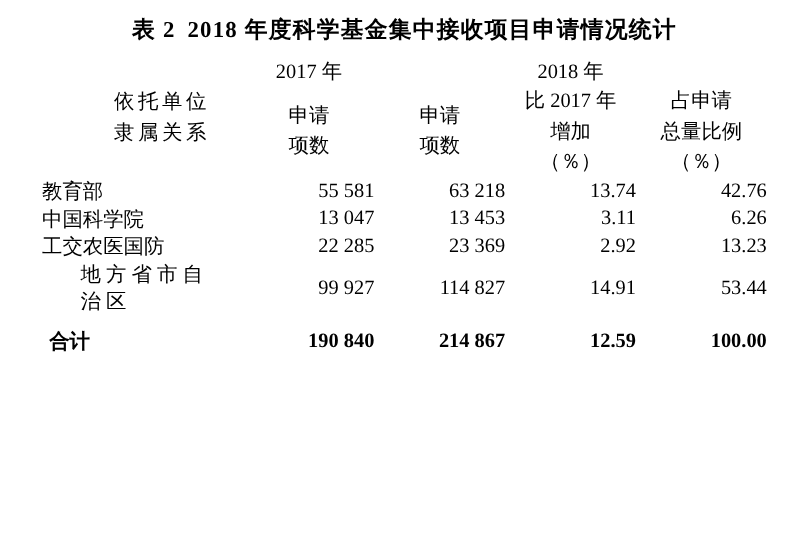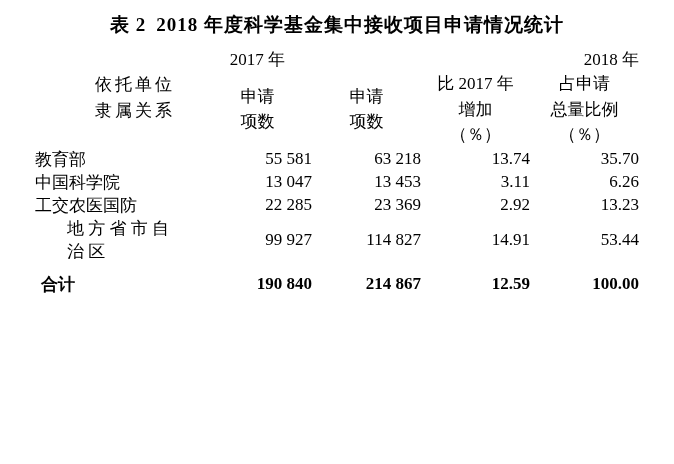--- a/index.html
+++ b/index.html
@@ -53,21 +53,21 @@
   .rule-bottom td {
     border-top: 2.2px solid #000;
   }
   .hdr-span-2017 {
     text-align: center;
     font-size: 17px;
     padding: 7px 0 6px 0;
     border-bottom: 1.1px solid #000;
   }
   .hdr-span-2018 {
-    text-align: right;
+    text-align: center;
     font-size: 17px;
     padding: 7px 0 6px 0;
     border-bottom: 1.1px solid #000;
   }
   .blankcell {
     border-bottom: none;
   }
   .unit-cell {
     text-align: center;
     font-size: 17px;
@@ -159,21 +159,21 @@
         <span class="ln">总量比例</span>
         <span class="ln">（％）</span>
       </td>
     </tr>
 
     <tr class="rule-mid">
       <td class="row-label">教育部</td>
       <td class="num">55 581</td>
       <td class="num">63 218</td>
       <td class="num">13.74</td>
-      <td class="num">35.70</td>
+      <td class="num">42.76</td>
     </tr>
 
     <tr>
       <td class="row-label">中国科学院</td>
       <td class="num">13 047</td>
       <td class="num">13 453</td>
       <td class="num">3.11</td>
       <td class="num">6.26</td>
     </tr>
 

